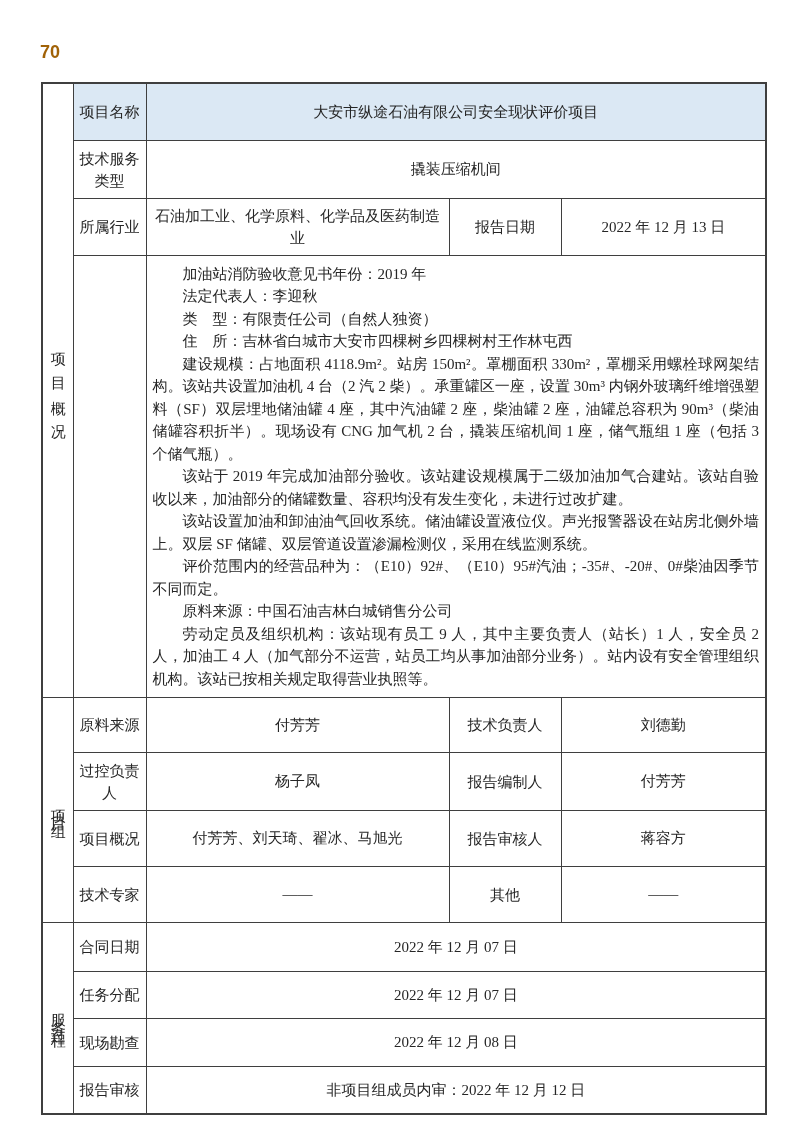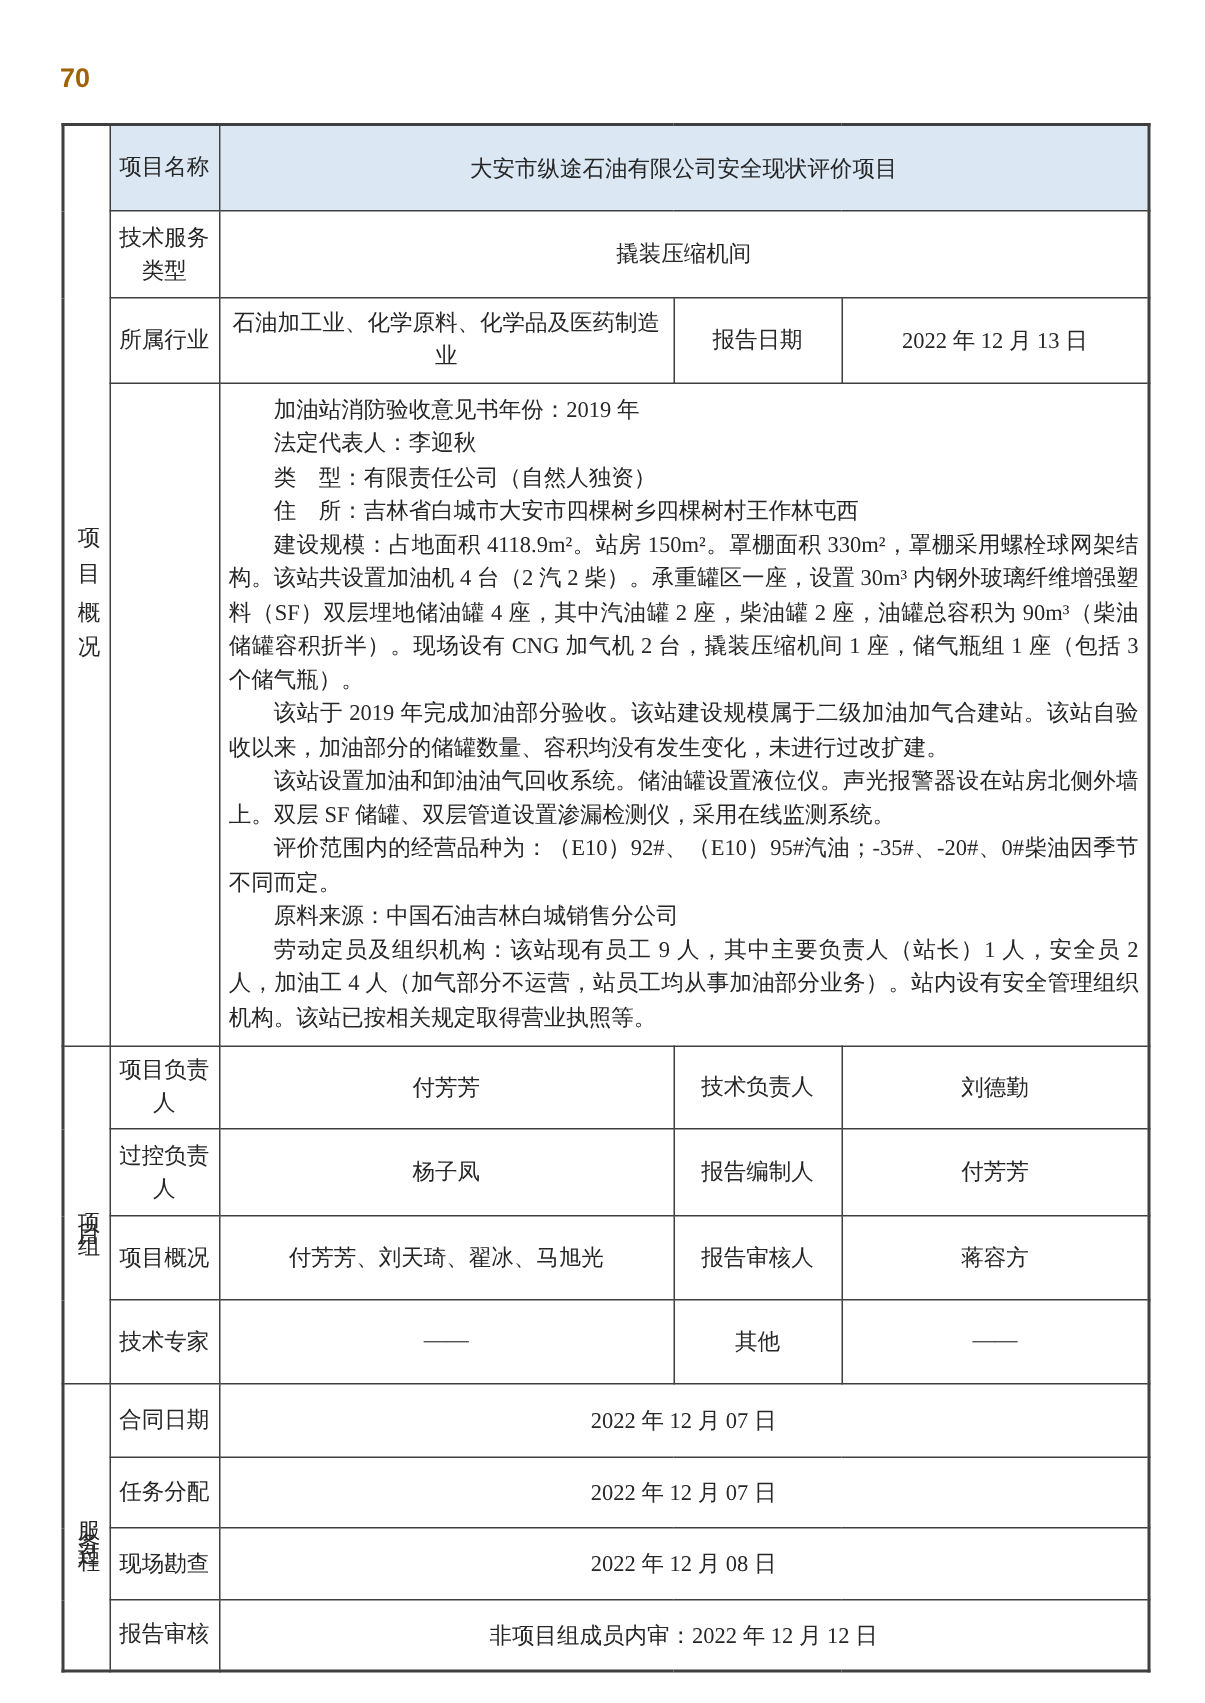--- a/index.html
+++ b/index.html
@@ -122,21 +122,21 @@
         <p>评价范围内的经营品种为：（E10）92#、（E10）95#汽油；-35#、-20#、0#柴油因季节不同而定。</p>
         <p>原料来源：中国石油吉林白城销售分公司</p>
         <p>劳动定员及组织机构：该站现有员工 9 人，其中主要负责人（站长）1 人，安全员 2 人，加油工 4 人（加气部分不运营，站员工均从事加油部分业务）。站内设有安全管理组织机构。该站已按相关规定取得营业执照等。</p>
       </td>
     </tr>
 
     <tr class="r5">
       <td class="seccell" rowspan="4">
         <span class="vtext">项目组</span>
       </td>
-      <td class="lbl">项目负责人</td>
+      <td class="lbl">原料来源</td>
       <td class="val">付芳芳</td>
       <td class="lbl">技术负责人</td>
       <td class="val">刘德勤</td>
     </tr>
     <tr class="r6">
       <td class="lbl">过控负责人</td>
       <td class="val">杨子凤</td>
       <td class="lbl">报告编制人</td>
       <td class="val">付芳芳</td>
     </tr>

